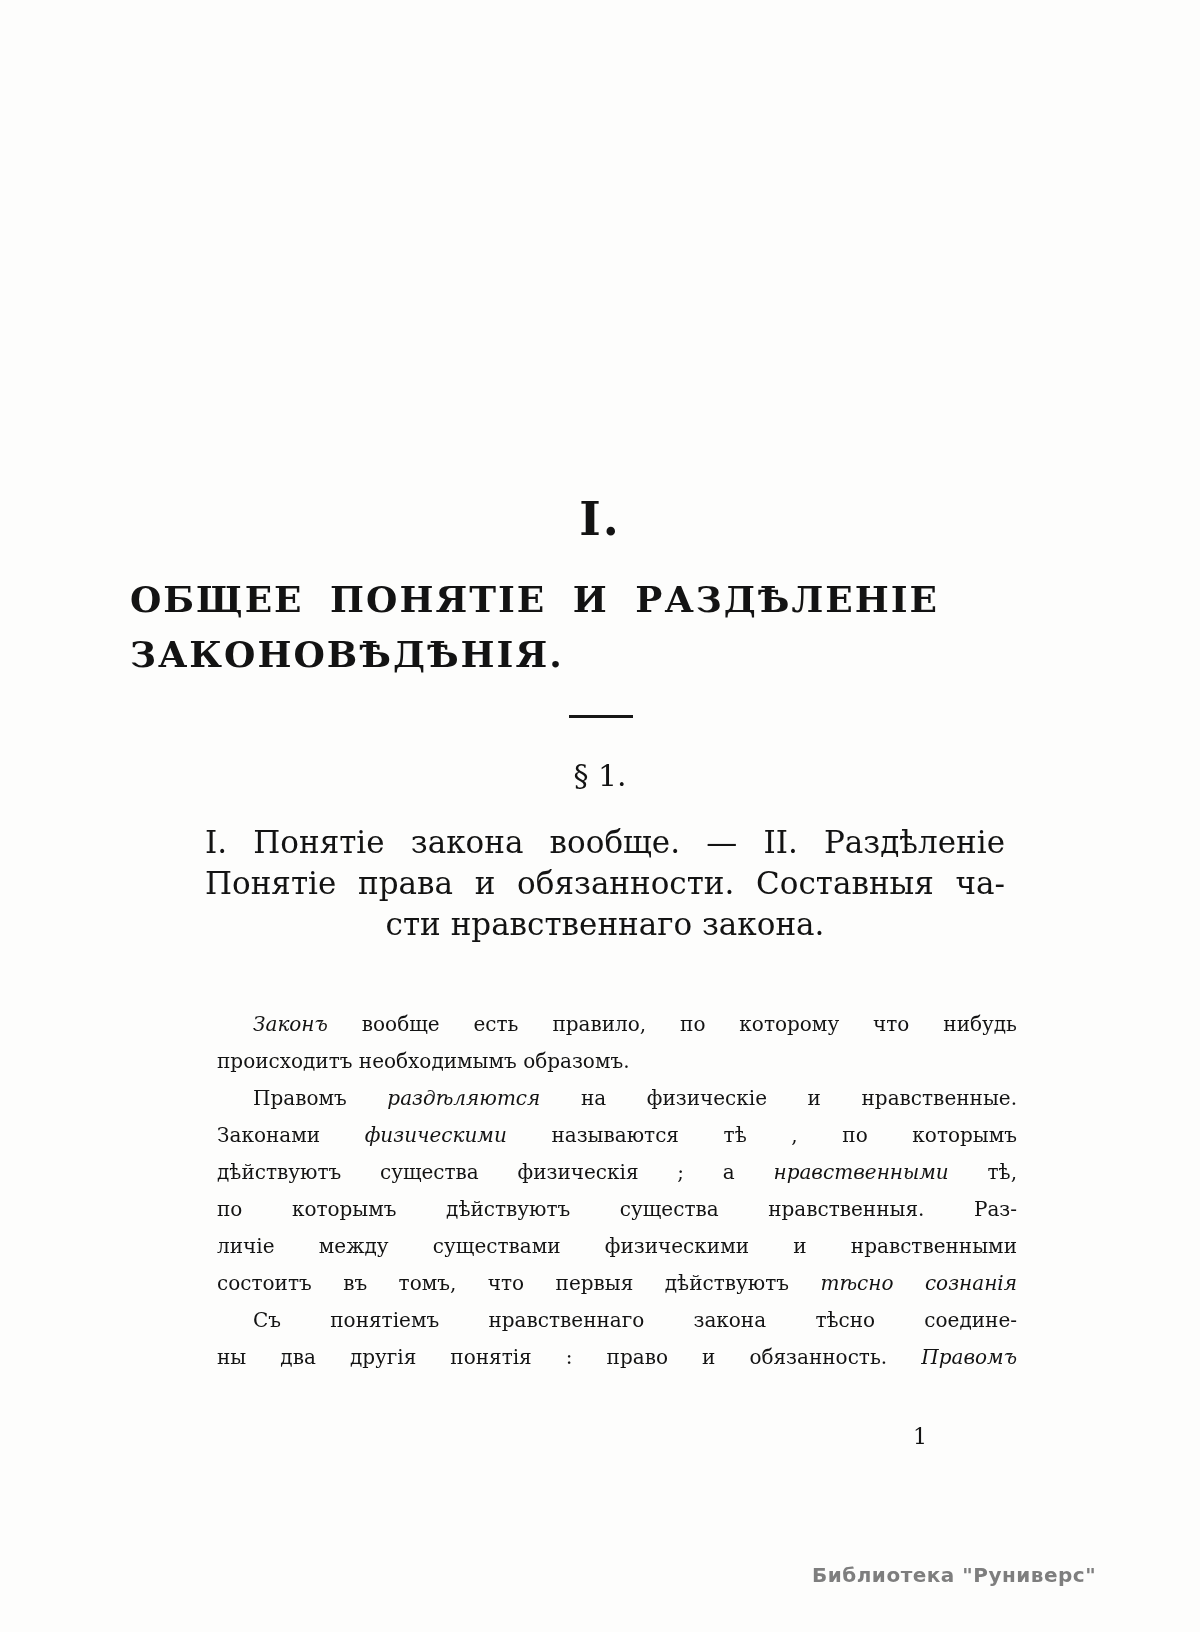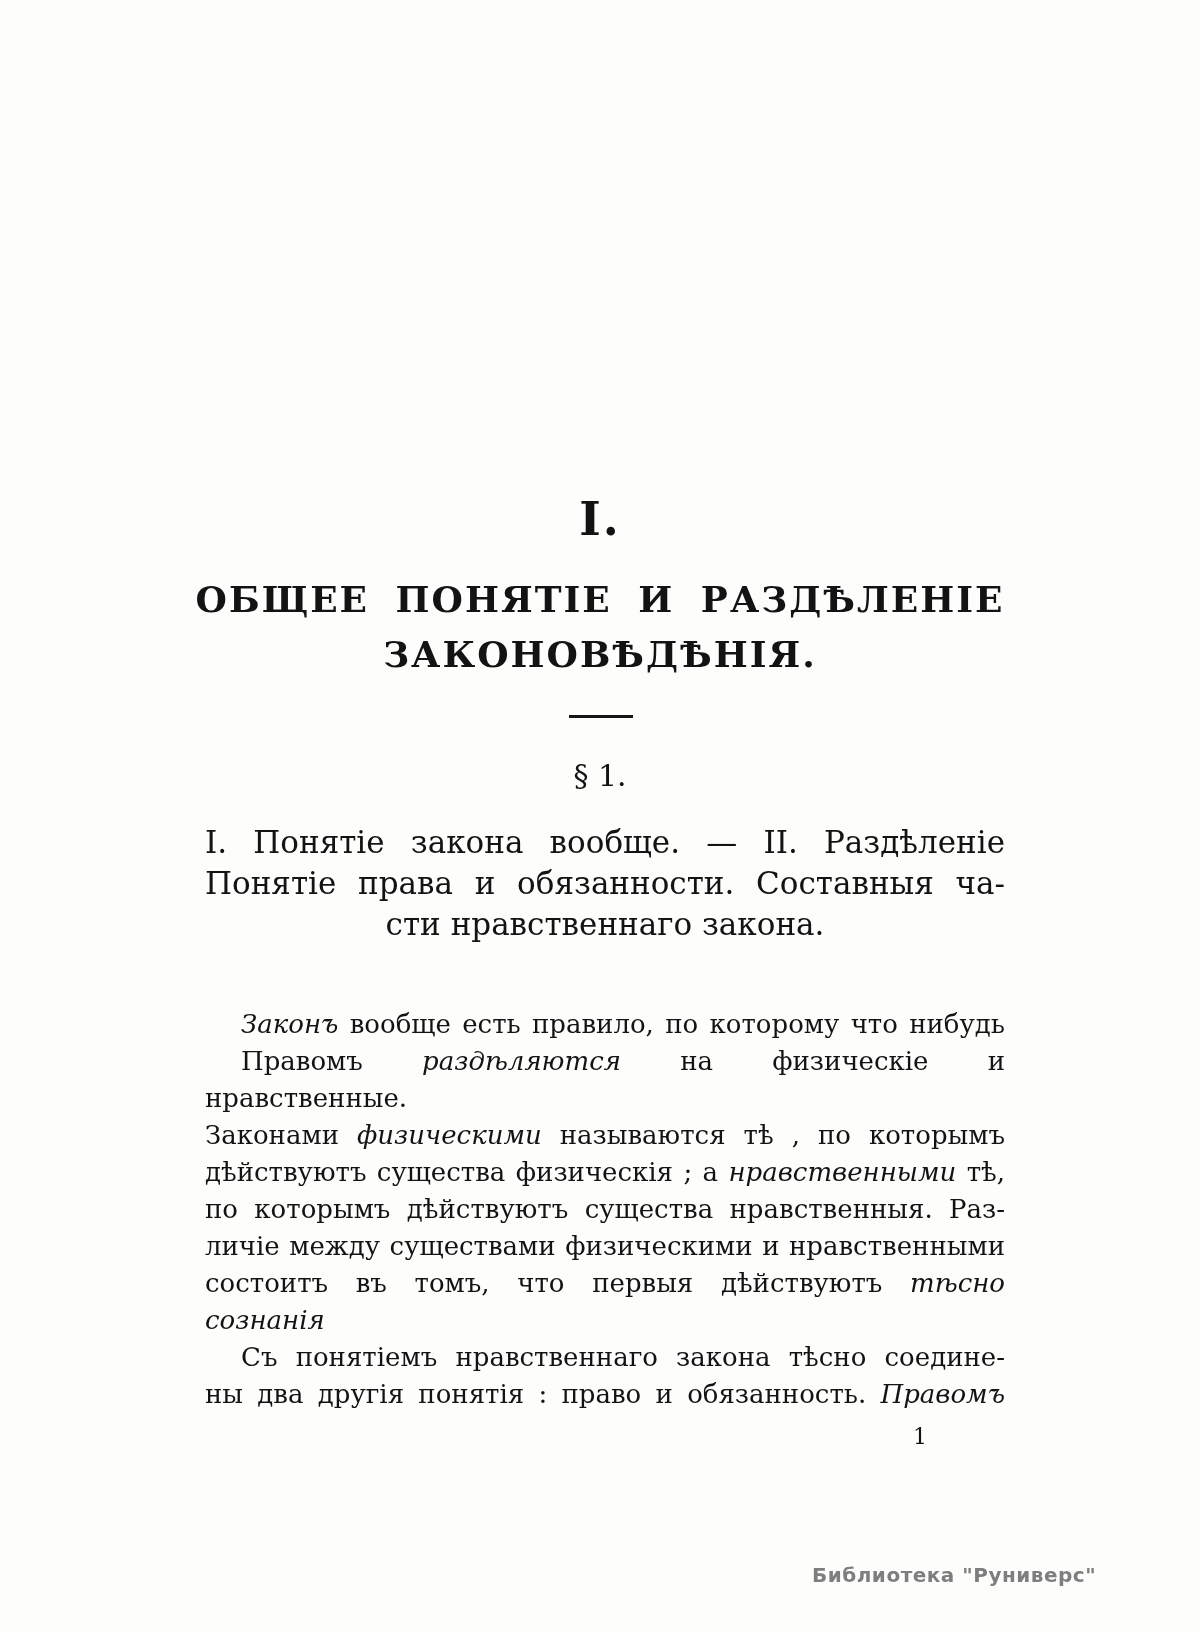--- a/index.html
+++ b/index.html
@@ -17,21 +17,20 @@
     position: absolute;
     top: 492px; left: 200px; width: 800px;
     text-align: center;
     font-size: 46px;
     font-weight: bold;
     letter-spacing: 2px;
   }
   .chapter-title {
     position: absolute;
     top: 572px; left: 130px; width: 940px;
-    text-align: center;
     font-size: 36px;
     font-weight: bold;
     line-height: 55px;
     letter-spacing: 2px;
     word-spacing: 12px;
   }
   .divider {
     position: absolute;
     top: 715px; left: 569px;
     width: 64px; height: 3px;
@@ -44,22 +43,22 @@
     font-size: 30px;
   }
   .subtitle {
     position: absolute;
     top: 822px; left: 205px; width: 800px;
     font-size: 31px;
     line-height: 41px;
   }
   .body-text {
     position: absolute;
-    top: 1006px; left: 205px; width: 800px;
-    font-size: 26px;
+    top: 1006px; left: 217px; width: 800px;
+    font-size: 20px;
     line-height: 37px;
   }
   .line.justify { text-align: justify; text-align-last: justify; }
   .line.left { text-align: left; text-align-last: left; }
   .line.center { text-align: center; text-align-last: center; }
   .line.indent { text-indent: 36px; }
   .body-text em, .subtitle em { font-style: italic; }
   .page-number {
     position: absolute;
     top: 1424px; left: 900px; width: 40px;
@@ -87,20 +86,21 @@
   </div>
   <div class="divider"></div>
   <div class="section-mark">§ 1.</div>
   <div class="subtitle">
       <div class="line justify">I. Понятіе закона вообще. — II. Раздѣленіе</div>
       <div class="line justify">Понятіе права и обязанности. Составныя ча-</div>
       <div class="line center">сти нравственнаго закона.</div>
     </div>
   <div class="body-text">
       <div class="line justify indent"><em>Законъ</em><span> вообще есть правило, по которому что нибудь</span></div>
+      <div class="line left"><span>происходитъ необходимымъ образомъ.</span></div>
       <div class="line justify indent"><span>Правомъ </span><em>раздѣляются</em><span> на физическіе и нравственные.</span></div>
       <div class="line justify"><span>Законами </span><em>физическими</em><span> называются тѣ , по которымъ</span></div>
       <div class="line justify"><span>дѣйствуютъ существа физическія ; а </span><em>нравственными</em><span> тѣ,</span></div>
       <div class="line justify"><span>по которымъ дѣйствуютъ существа нравственныя. Раз-</span></div>
       <div class="line justify"><span>личіе между существами физическими и нравственными</span></div>
       <div class="line justify"><span>состоитъ въ томъ, что первыя дѣйствуютъ </span><em>тѣсно сознанія</em></div>
       <div class="line justify indent"><span>Съ понятіемъ нравственнаго закона тѣсно соедине-</span></div>
       <div class="line justify"><span>ны два другія понятія : право и обязанность. </span><em>Правомъ</em></div>
     </div>
   <div class="page-number">1</div>

